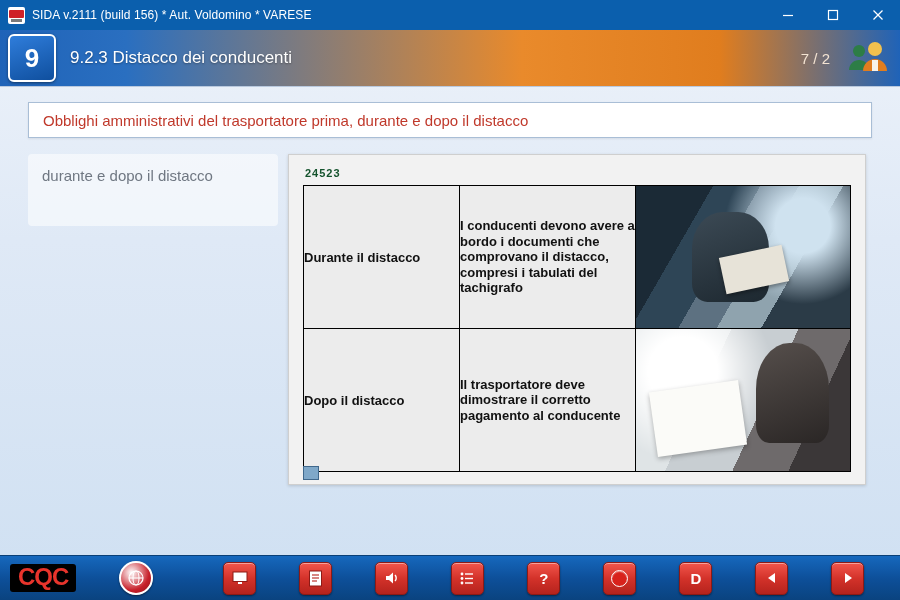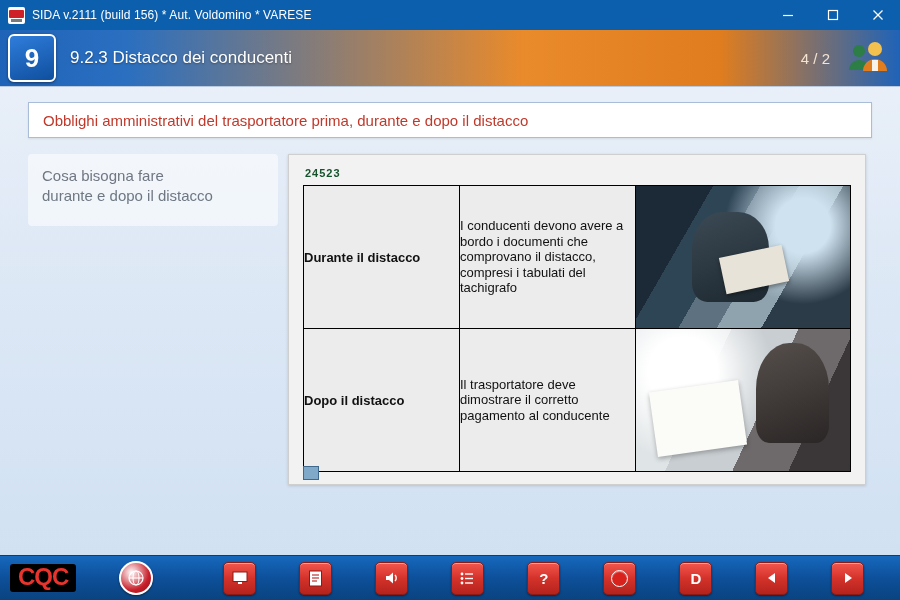--- a/index.html
+++ b/index.html
@@ -212,21 +212,21 @@
     width: 155px;
     font-size: 13px;
     font-weight: bold;
     color: #111111;
     padding: 10px 12px;
     background: #ececec;
   }
   .cell-text {
     width: 175px;
     font-size: 13px;
-    font-weight: normal;
+    font-weight: bold;
     color: #111111;
     padding: 10px 12px;
     line-height: 1.2;
     background: #ececec;
   }
   .cell-img {
     padding: 0;
     height: 142px;
   }
   .photo {
@@ -382,42 +382,41 @@
             <line x1="1.5" y1="1.5" x2="10.5" y2="10.5" stroke="#fff" stroke-width="1.2"></line>
             <line x1="10.5" y1="1.5" x2="1.5" y2="10.5" stroke="#fff" stroke-width="1.2"></line>
           </svg>
       </div>
     </div>
   </div>
 
   <div class="header">
     <div class="header-badge">9</div>
     <div class="header-title">9.2.3 Distacco dei conducenti</div>
-    <div class="header-pages">4 / 2</div>
+    <div class="header-pages">7 / 2</div>
     <div class="header-people">
       <svg width="46" height="40" viewBox="0 0 46 40">
         <circle cx="15" cy="13" r="6" fill="#2d7d46"></circle>
         <path d="M5 32c0-6 5-10 10-10s10 4 10 10z" fill="#2d7d46"></path>
         <circle cx="31" cy="11" r="7" fill="#f2c14e"></circle>
         <path d="M19 33c0-7 5.5-12 12-12s12 5 12 12z" fill="#e07d1e"></path>
         <rect x="28" y="22" width="6" height="11" fill="#f7f3ea"></rect>
       </svg>
     </div>
   </div>
 
   <div class="content">
 
     <div class="banner">
       <span>Obblighi amministrativi del trasportatore prima, durante e dopo il distacco</span>
     </div>
 
     <div class="body-row">
 
       <div class="note-panel">
-        <div>Cosa bisogna fare</div>
         <div>durante e dopo il distacco</div>
       </div>
 
       <div class="slide">
         <div class="slide-code">24523</div>
 
         <table class="slide-table">
           <tbody>
               <tr>
             <td class="cell-label">Durante il distacco</td>

